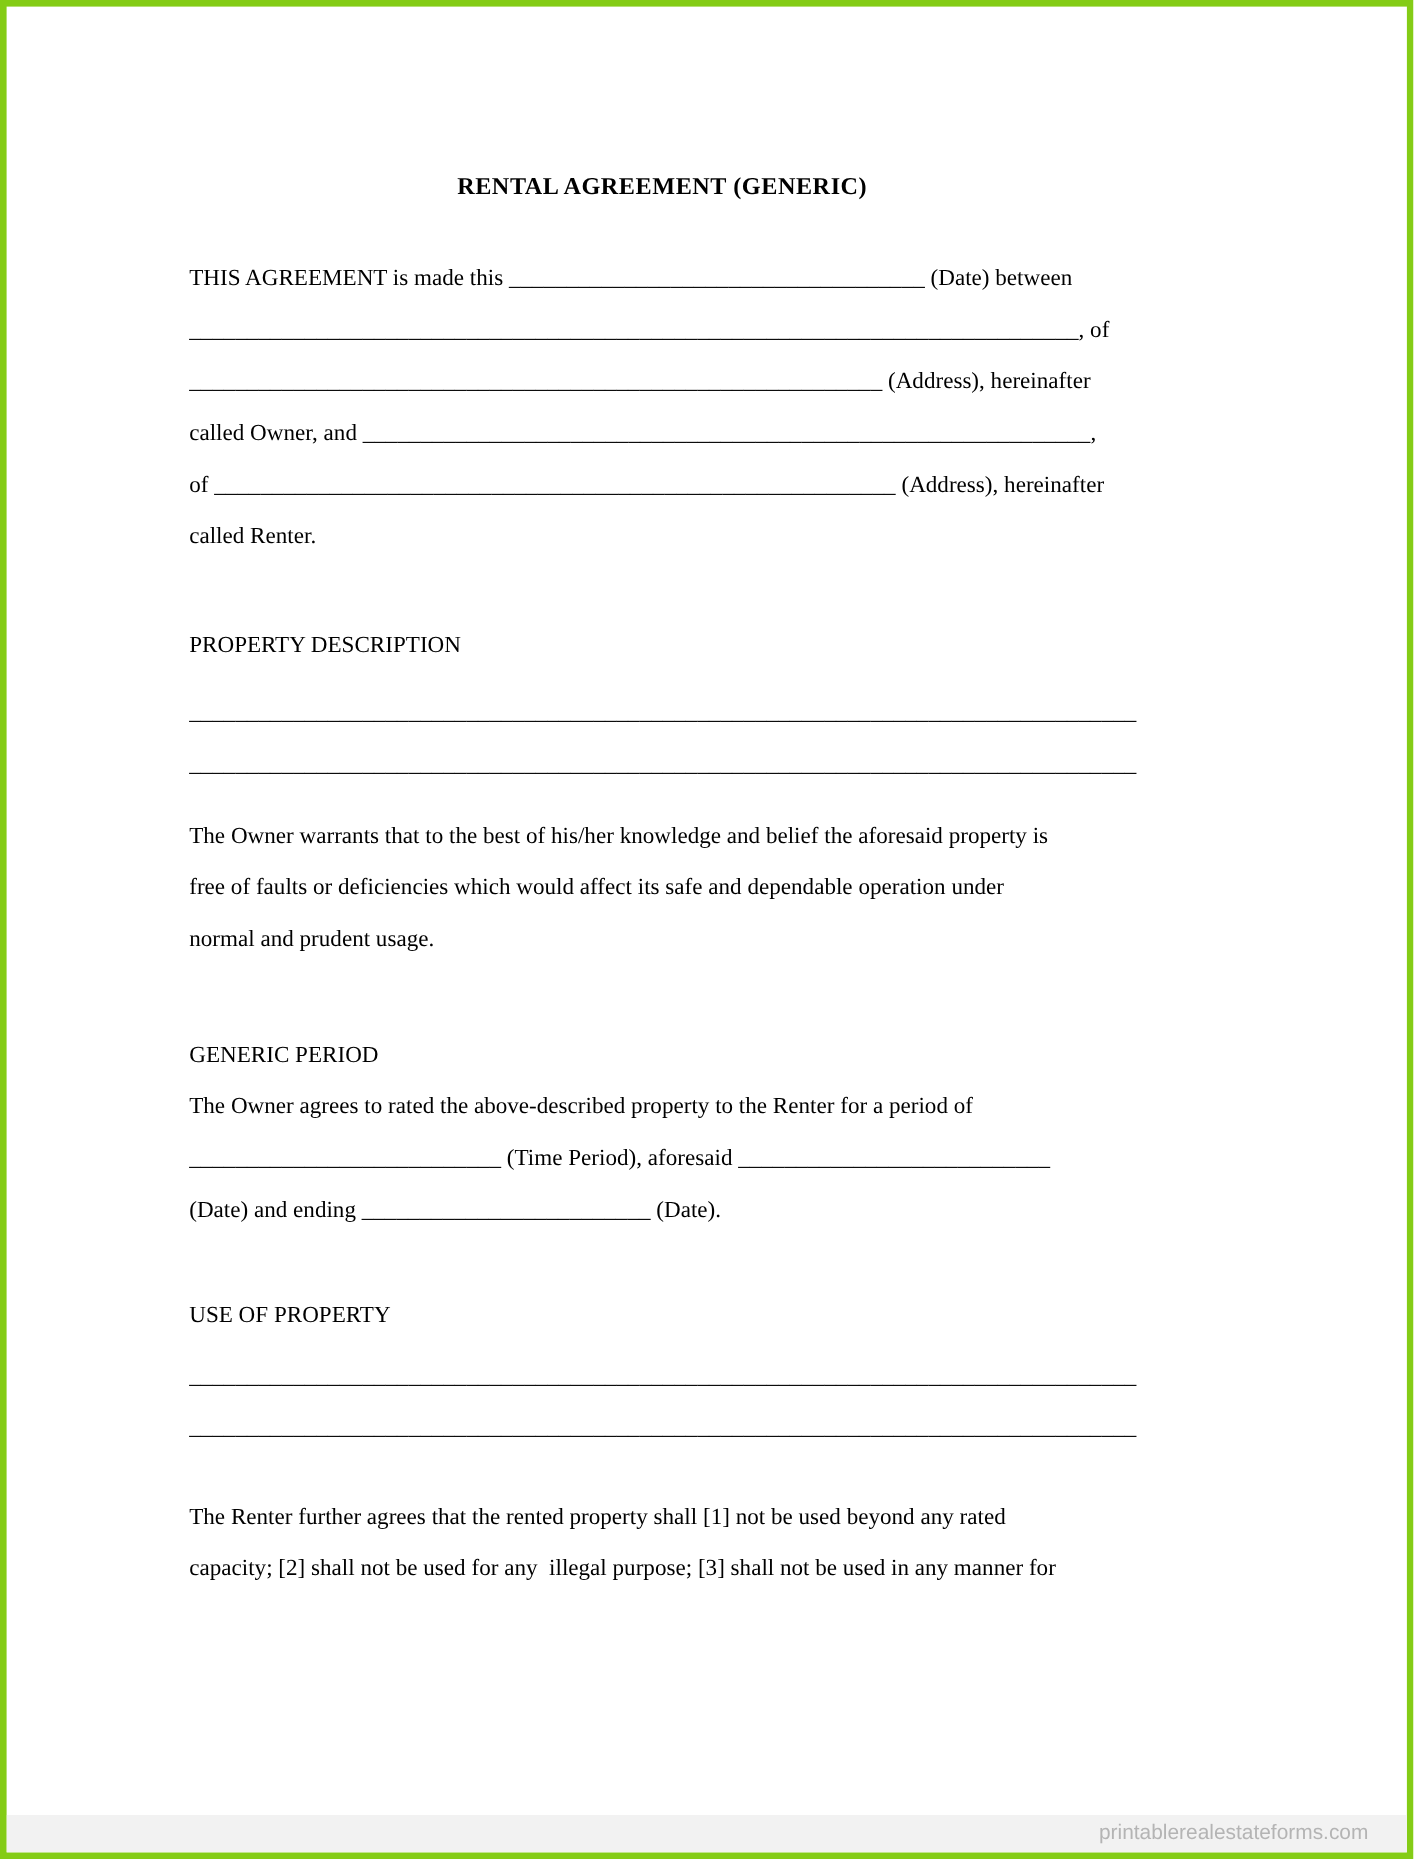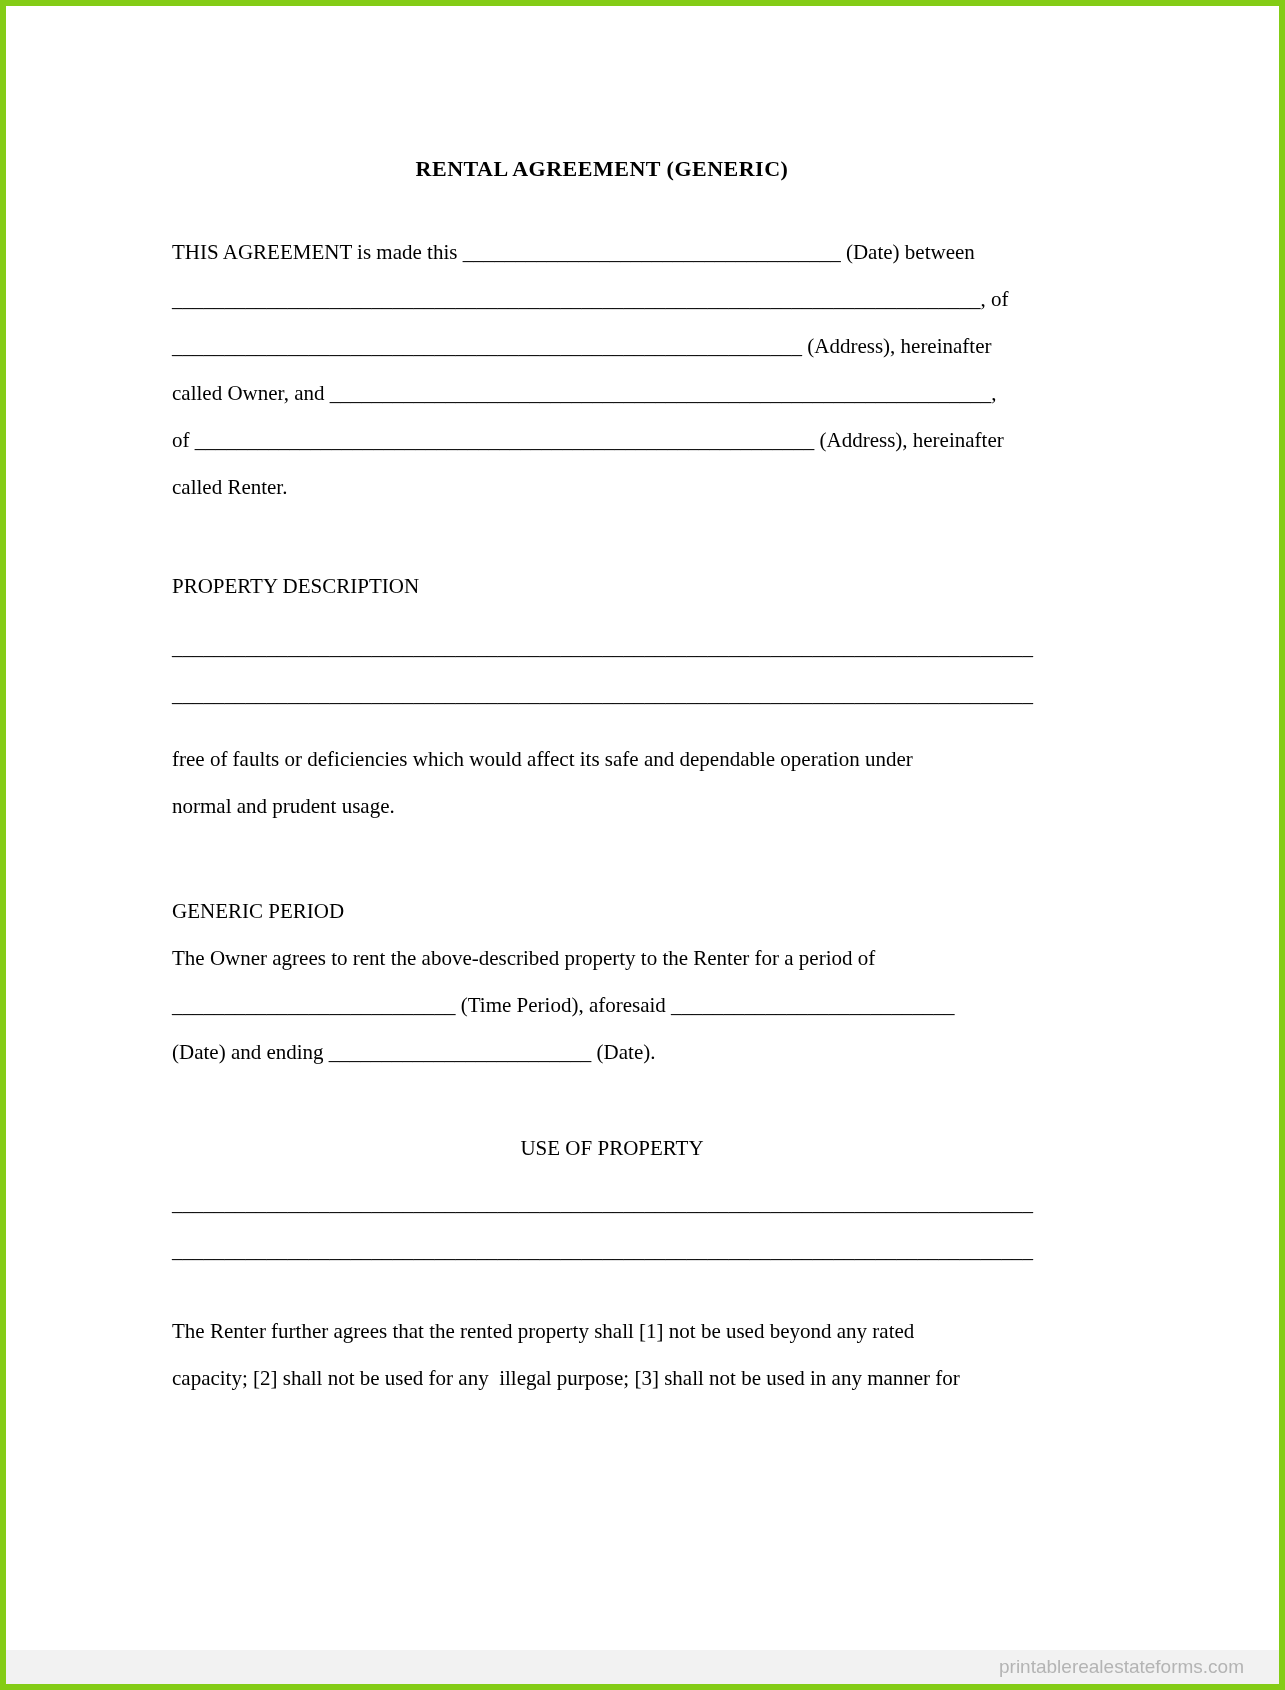--- a/index.html
+++ b/index.html
@@ -38,21 +38,21 @@
     font-size: 21px;
     line-height: 47px;
     white-space: pre;
   }
   .intro        { margin-top: 37px; }
   .pd-heading   { margin-top: 52px; }
   .pd-blanks    { margin-top: 14px; }
   .warranty     { margin-top: 18px; }
   .rp-heading   { margin-top: 58px; }
   .rp-body      { margin-top: 0; }
-  .up-heading   { margin-top: 49px; text-align: center; }
+  .up-heading   { margin-top: 49px; }
   .up-blanks    { margin-top: 8px; }
   .renter-par   { margin-top: 34px; }
   .footer-bar {
     position: absolute;
     left: 0;
     right: 0;
     bottom: 0;
     height: 34px;
     background: #f2f2f2;
     display: flex;
@@ -84,28 +84,29 @@
     </div>
 
     <div class="heading pd-heading">PROPERTY DESCRIPTION</div>
 
     <div class="pd-blanks">
       <div class="line">__________________________________________________________________________________</div>
       <div class="line">__________________________________________________________________________________</div>
     </div>
 
     <div class="warranty">
+      <div class="line">The Owner warrants that to the best of his/her knowledge and belief the aforesaid property is</div>
       <div class="line">free of faults or deficiencies which would affect its safe and dependable operation under</div>
       <div class="line">normal and prudent usage.</div>
     </div>
 
     <div class="heading rp-heading">GENERIC PERIOD</div>
 
     <div class="rp-body">
-      <div class="line">The Owner agrees to rent the above-described property to the Renter for a period of</div>
+      <div class="line">The Owner agrees to rated the above-described property to the Renter for a period of</div>
       <div class="line">___________________________ (Time Period), aforesaid ___________________________</div>
       <div class="line">(Date) and ending _________________________ (Date).</div>
     </div>
 
     <div class="heading up-heading">USE OF PROPERTY</div>
 
     <div class="up-blanks">
       <div class="line">__________________________________________________________________________________</div>
       <div class="line">__________________________________________________________________________________</div>
     </div>

